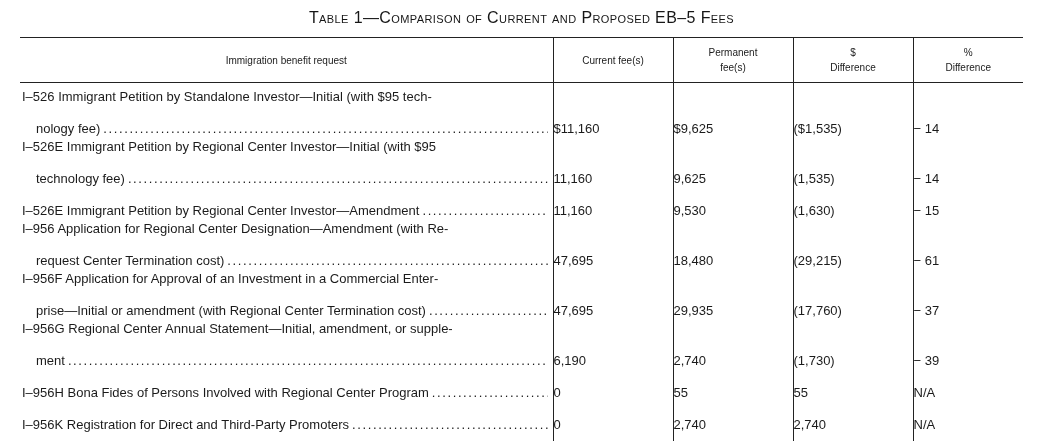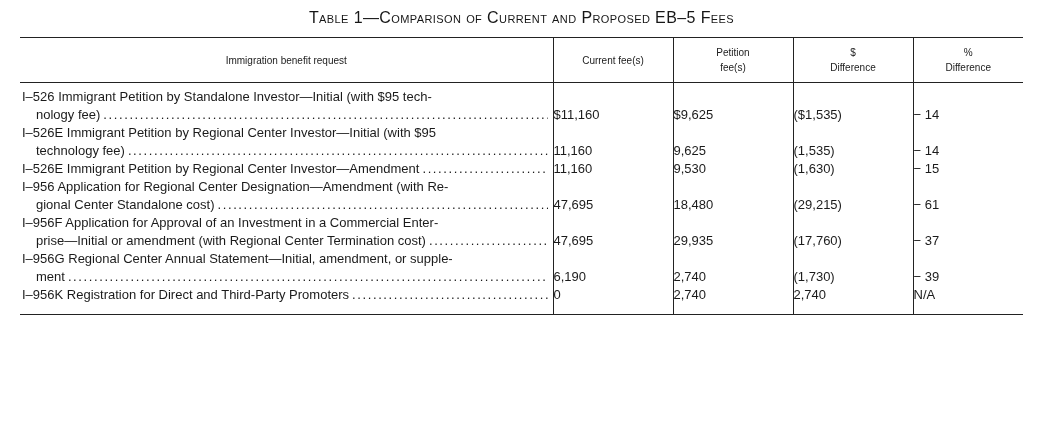--- a/index.html
+++ b/index.html
@@ -61,21 +61,21 @@
     padding-right: 9px;
     white-space: nowrap;
   }
   td.desc {
     padding-left: 2px;
     padding-right: 5px;
   }
   .line { white-space: nowrap; overflow: hidden; }
   .line.cont { padding-left: 14px; }
   .line.last { display: flex; align-items: baseline; }
-  .line .ltext { flex: 0 0 auto; }
+  .line .ltext { flex: 0 0 auto; margin-top: 14px; }
   .leader {
     flex: 1 1 auto;
     overflow: hidden;
     white-space: nowrap;
     letter-spacing: 1.6px;
     padding-left: 3px;
     color: #1b1b1b;
   }
   .leader::after {
     content: "......................................................................................................................................................";
@@ -94,21 +94,21 @@
       <col style="width:533px">
       <col style="width:120px">
       <col style="width:120px">
       <col style="width:120px">
       <col style="width:110px">
     </colgroup>
     <thead>
       <tr>
         <th>Immigration benefit request</th>
         <th>Current fee(s)</th>
-        <th>Petition
+        <th>Permanent
 fee(s)</th>
         <th>$
 Difference</th>
         <th>%
 Difference</th>
       </tr>
     </thead>
     <tbody>
         <tr>
           <td class="desc">
@@ -145,21 +145,21 @@
           </td>
           <td class="num">11,160</td>
           <td class="num">9,530</td>
           <td class="num">(1,630)</td>
           <td class="num">− 15</td>
         </tr>
         <tr>
           <td class="desc">
             <div class="line"><span class="ltext">I–956 Application for Regional Center Designation—Amendment (with Re-</span></div>
             <div class="line cont last">
-              <span class="ltext">gional Center Standalone cost)</span>
+              <span class="ltext">request Center Termination cost)</span>
               <span class="leader"></span>
             </div>
           </td>
           <td class="num">47,695</td>
           <td class="num">18,480</td>
           <td class="num">(29,215)</td>
           <td class="num">− 61</td>
         </tr>
         <tr>
           <td class="desc">
@@ -179,20 +179,32 @@
             <div class="line"><span class="ltext">I–956G Regional Center Annual Statement—Initial, amendment, or supple-</span></div>
             <div class="line cont last">
               <span class="ltext">ment</span>
               <span class="leader"></span>
             </div>
           </td>
           <td class="num">6,190</td>
           <td class="num">2,740</td>
           <td class="num">(1,730)</td>
           <td class="num">− 39</td>
+        </tr>
+        <tr>
+          <td class="desc">
+            <div class="line last">
+              <span class="ltext">I–956H Bona Fides of Persons Involved with Regional Center Program</span>
+              <span class="leader"></span>
+            </div>
+          </td>
+          <td class="num">0</td>
+          <td class="num">55</td>
+          <td class="num">55</td>
+          <td class="num">N/A</td>
         </tr>
         <tr>
           <td class="desc">
             <div class="line last">
               <span class="ltext">I–956K Registration for Direct and Third-Party Promoters</span>
               <span class="leader"></span>
             </div>
           </td>
           <td class="num">0</td>
           <td class="num">2,740</td>

